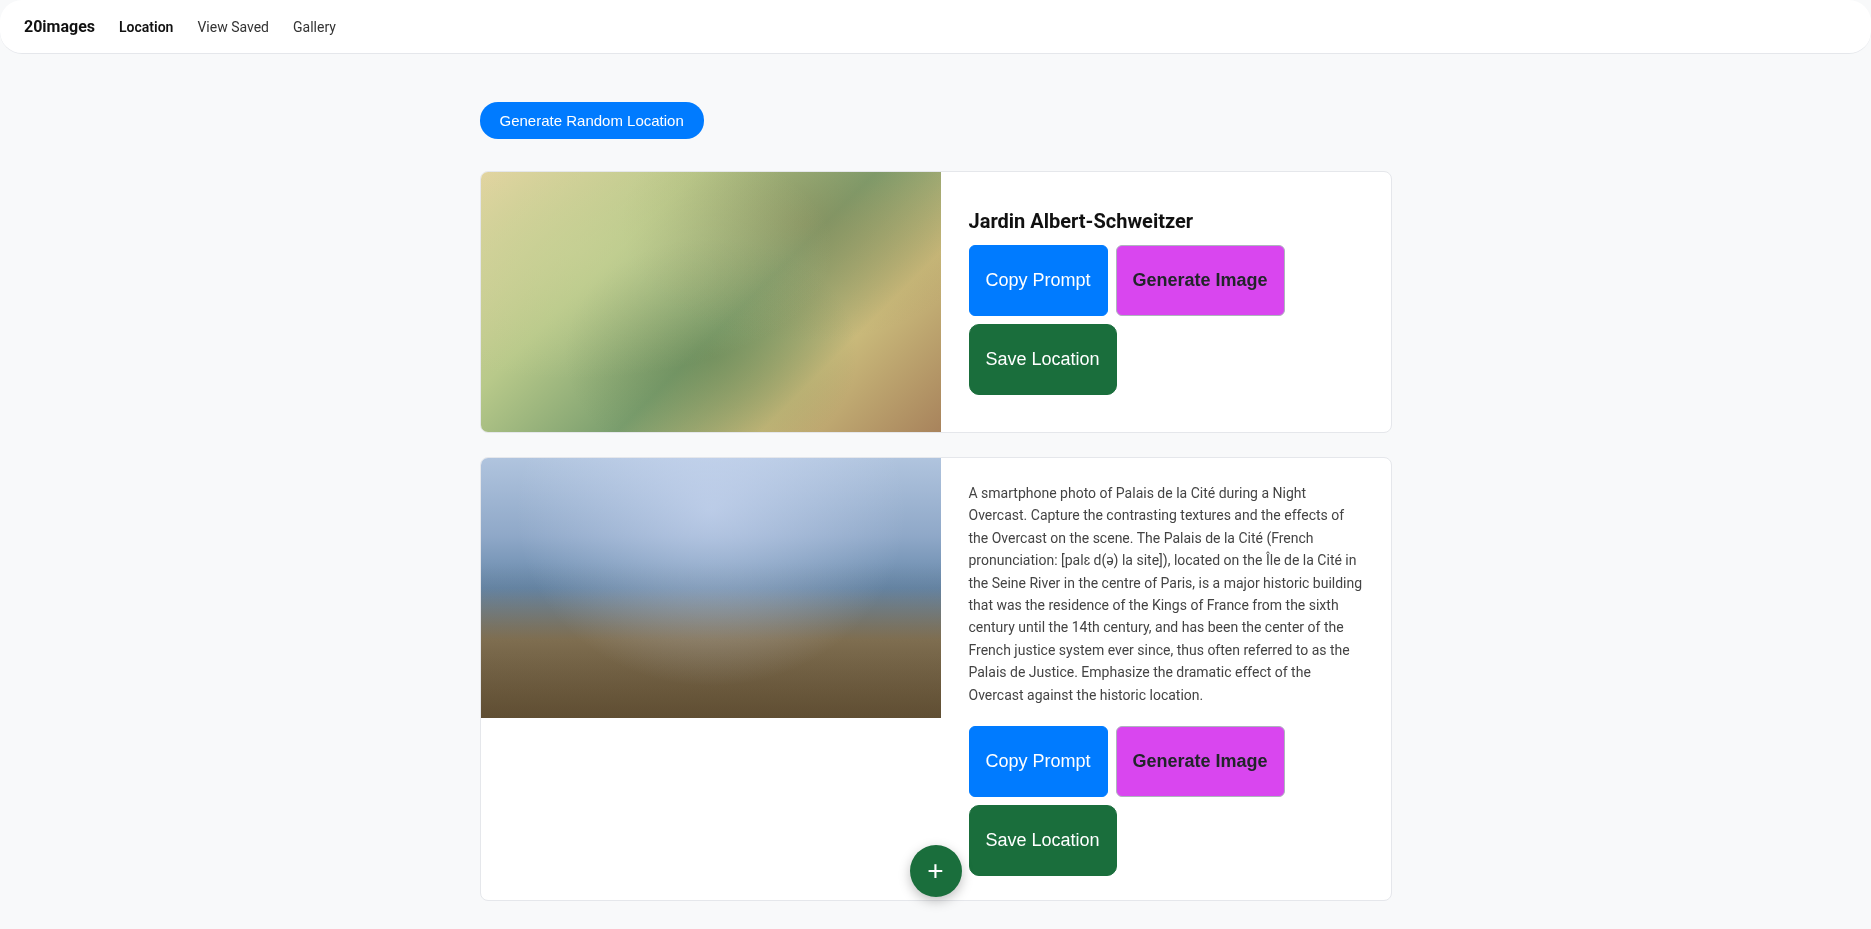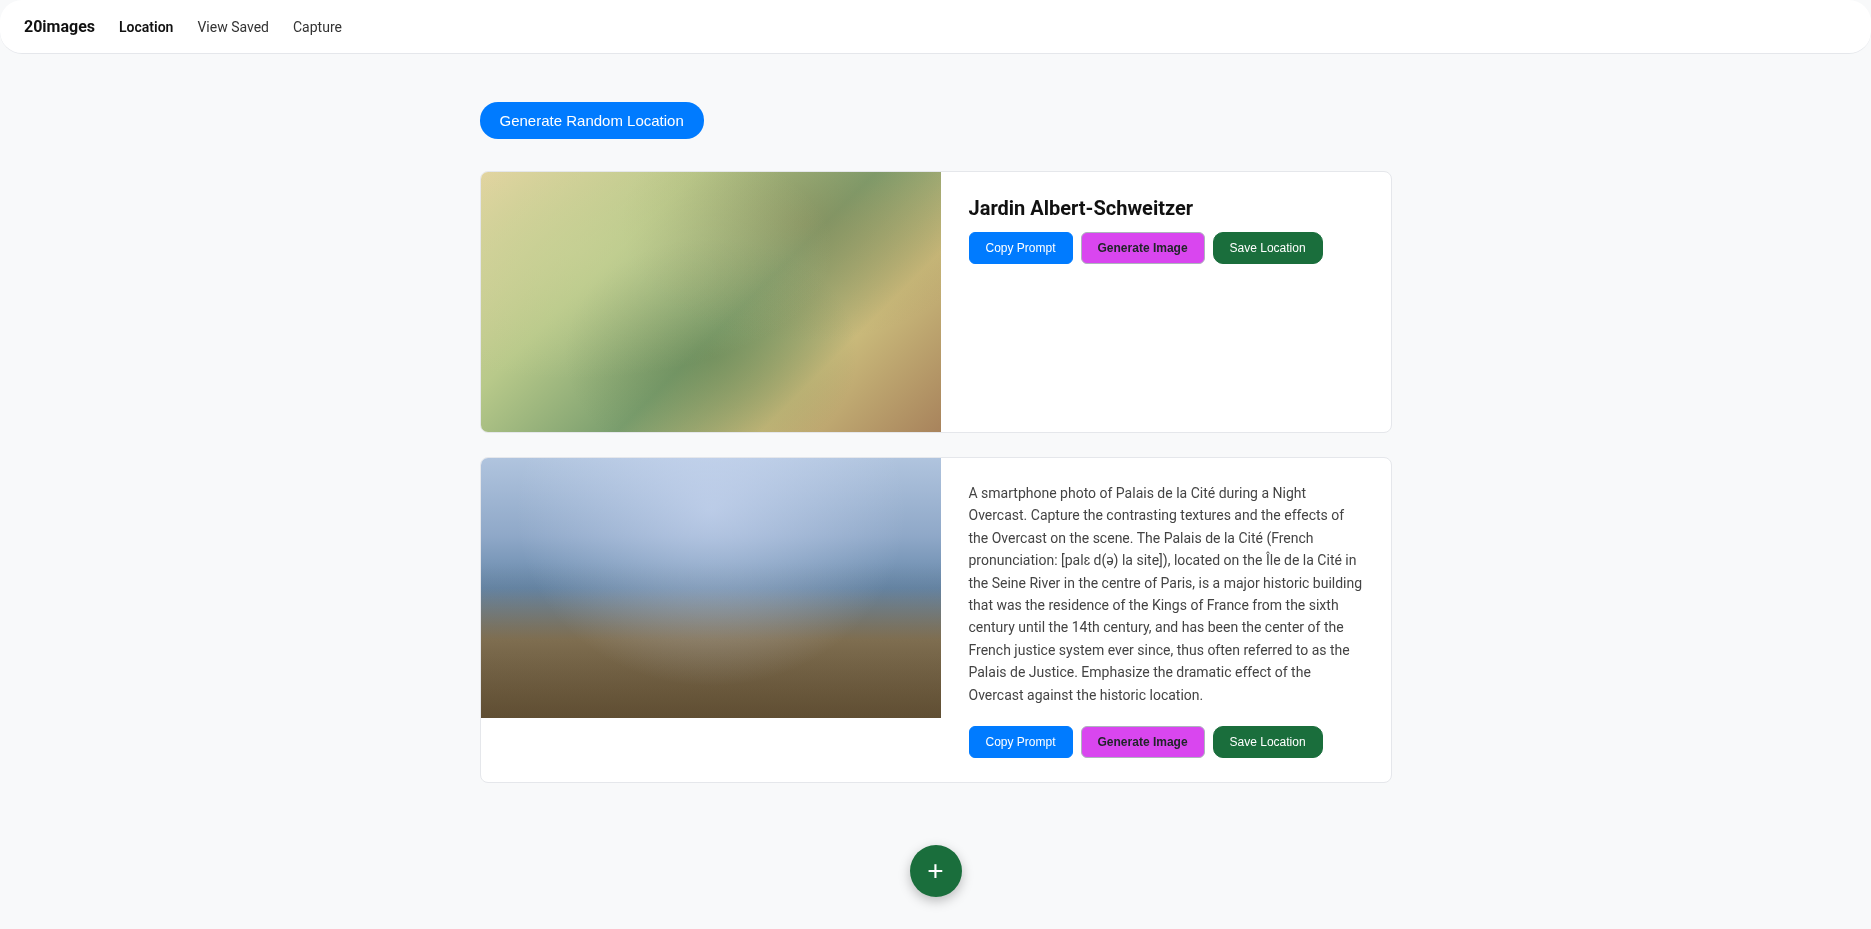--- a/index.html
+++ b/index.html
@@ -122,21 +122,21 @@
       inset: 0;
       background:
         radial-gradient(ellipse at 50% 20%, rgba(220,230,255,0.5) 0%, transparent 60%),
         linear-gradient(180deg, transparent 40%, rgba(80,60,40,0.4) 100%);
     }
 
     .card-body {
       padding: 24px 28px;
       display: flex;
       flex-direction: column;
-      justify-content: flex-start;
+      justify-content: center;
       flex: 1;
     }
 
     .location-name {
       font-size: 20px;
       font-weight: 700;
       margin-bottom: 12px;
       color: #111;
     }
 
@@ -149,22 +149,22 @@
     }
 
     .card-actions {
       display: flex;
       gap: 8px;
       flex-wrap: wrap;
     }
 
     .btn {
       border-radius: 6px;
-      padding: 8px 16px;
-      font-size: 12px;
+      padding: 24px 16px;
+      font-size: 18px;
       font-weight: 500;
       cursor: pointer;
       border: 1px solid transparent;
     }
 
     .btn-copy {
       background: #007bff;
       color: #fff;
       border-color: #007bff;
     }
@@ -203,21 +203,21 @@
       box-shadow: 0 4px 12px rgba(0,0,0,0.25);
     }
   </style>
 </head>
 <body>
 
 <nav class="navbar">
   <a class="navbar-brand">20images</a>
   <a class="nav-link active">Location</a>
   <a class="nav-link">View Saved</a>
-  <a class="nav-link">Capture</a>
+  <a class="nav-link">Gallery</a>
 </nav>
 
 <main class="main-content">
   <button class="generate-btn">Generate Random Location</button>
 
   
   <div class="card">
     <div class="card-image card-image-1"></div>
     <div class="card-body">
       <h2 class="location-name">Jardin Albert-Schweitzer</h2>

